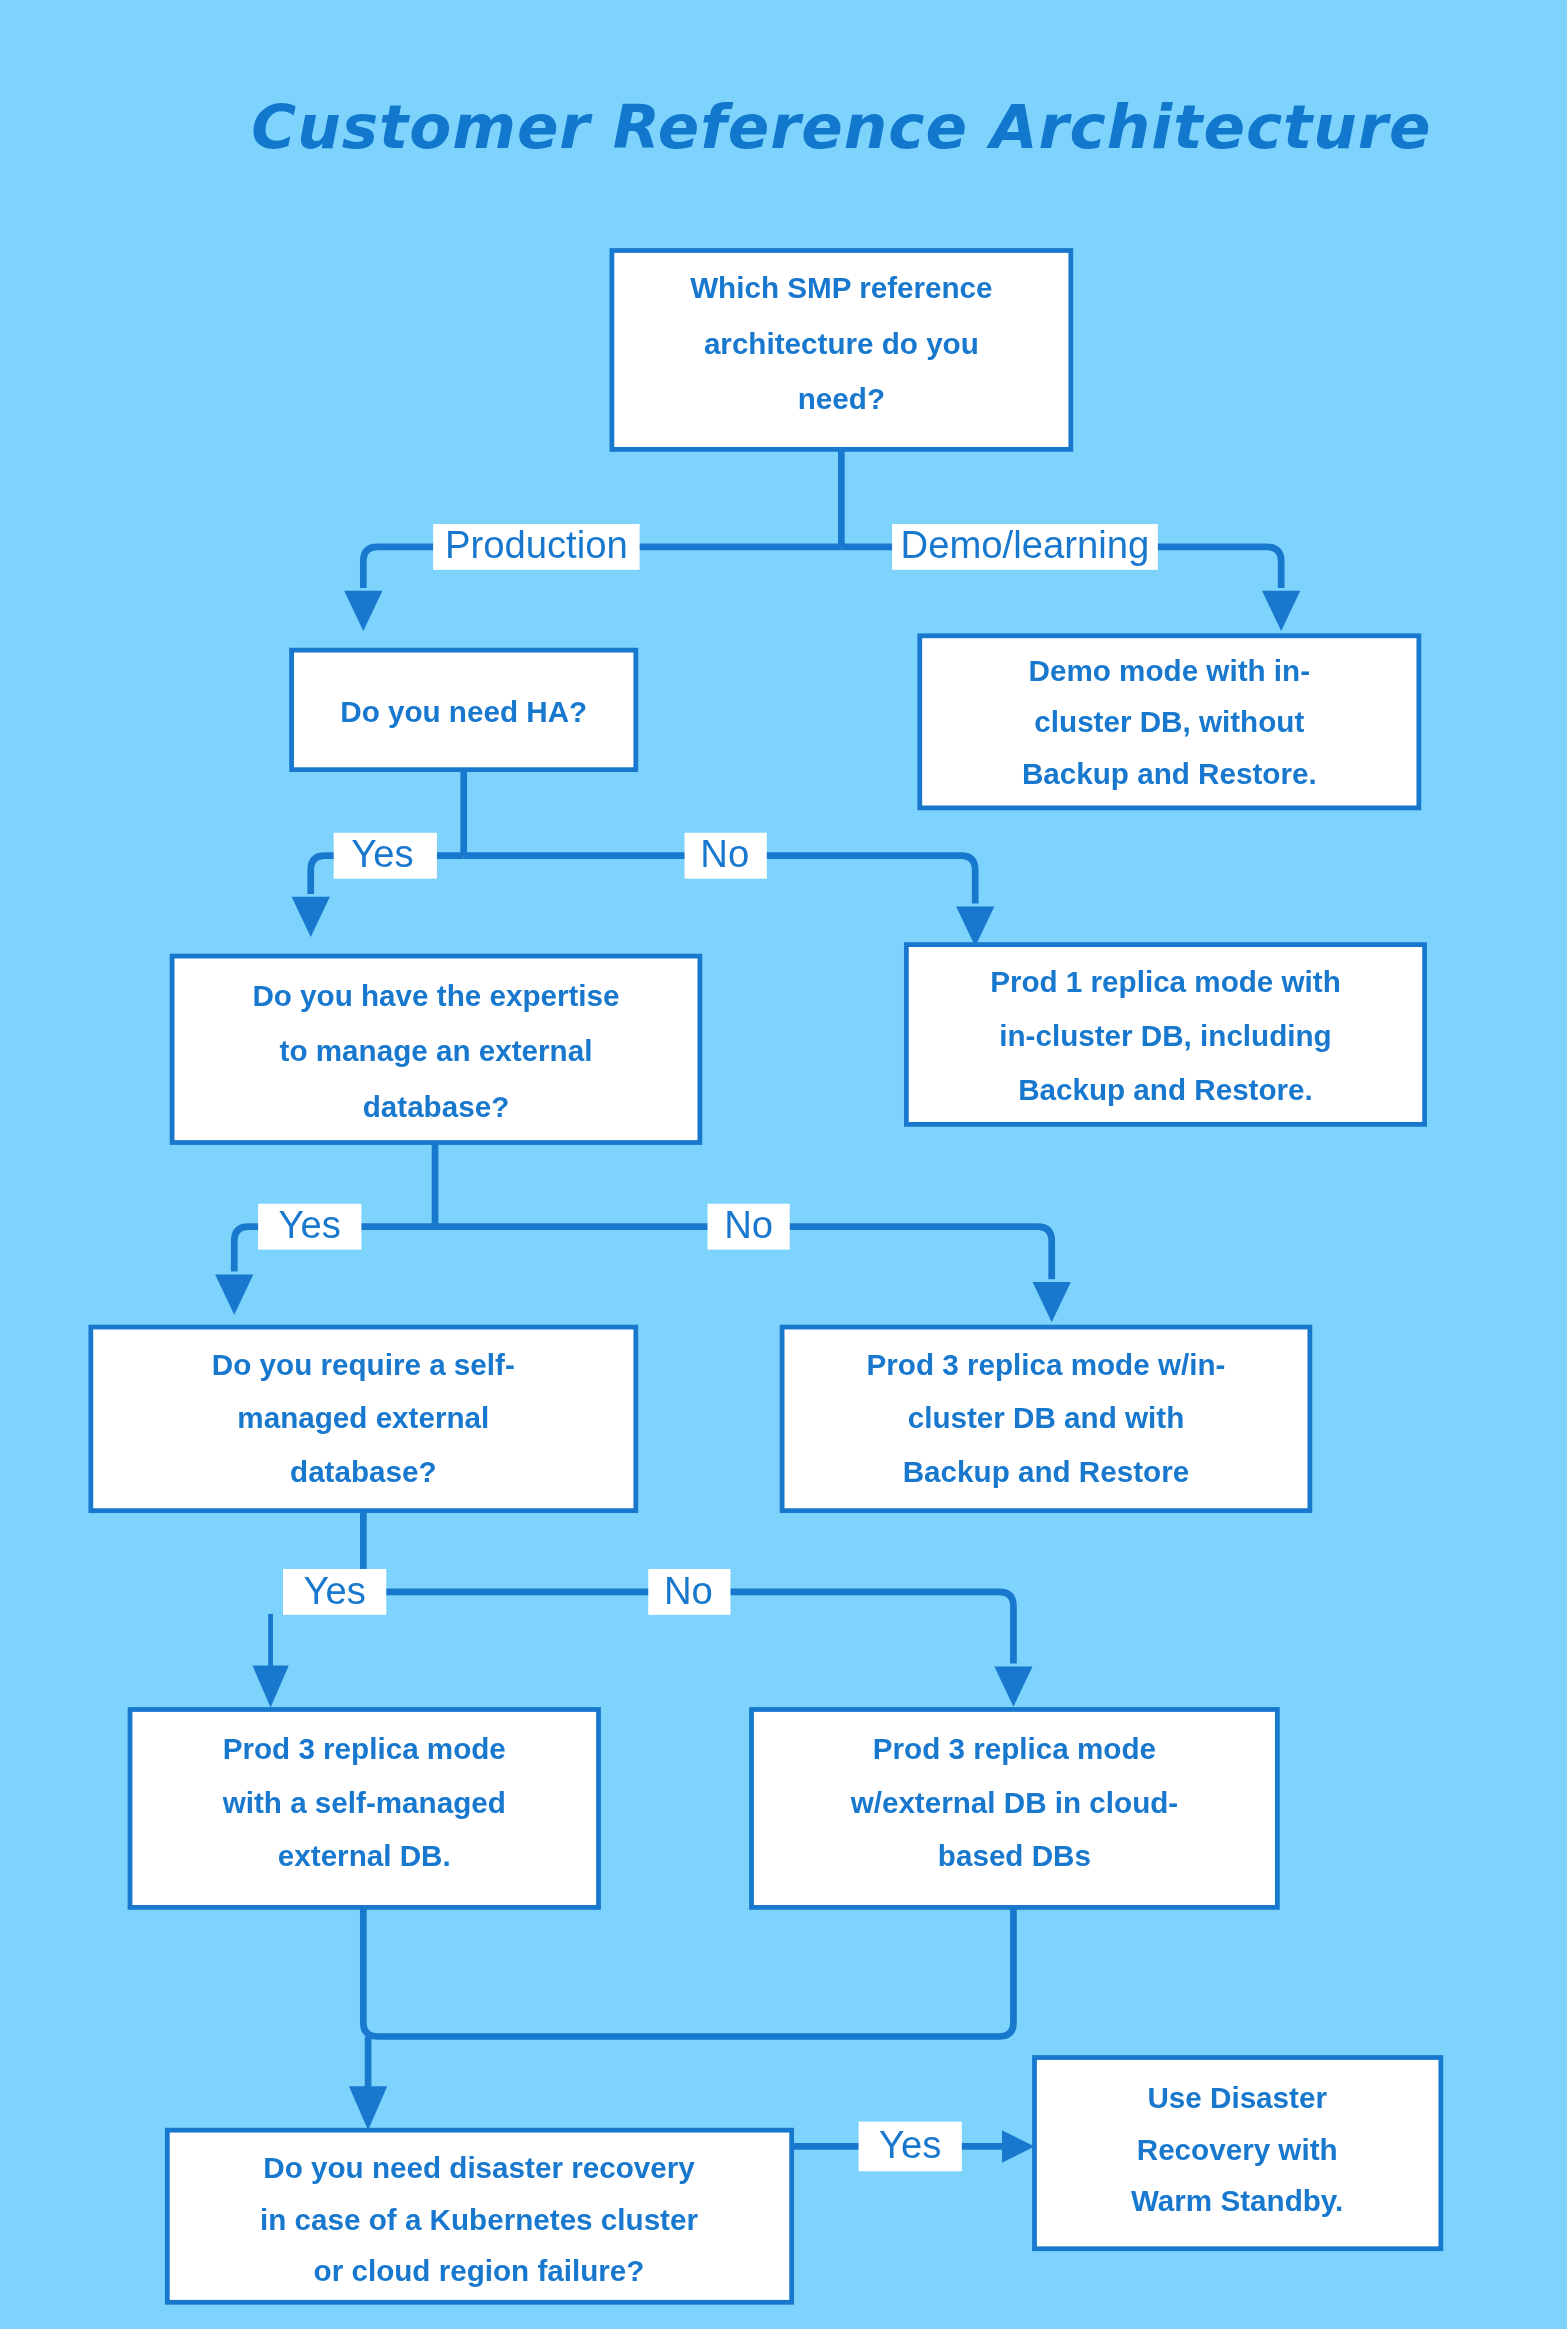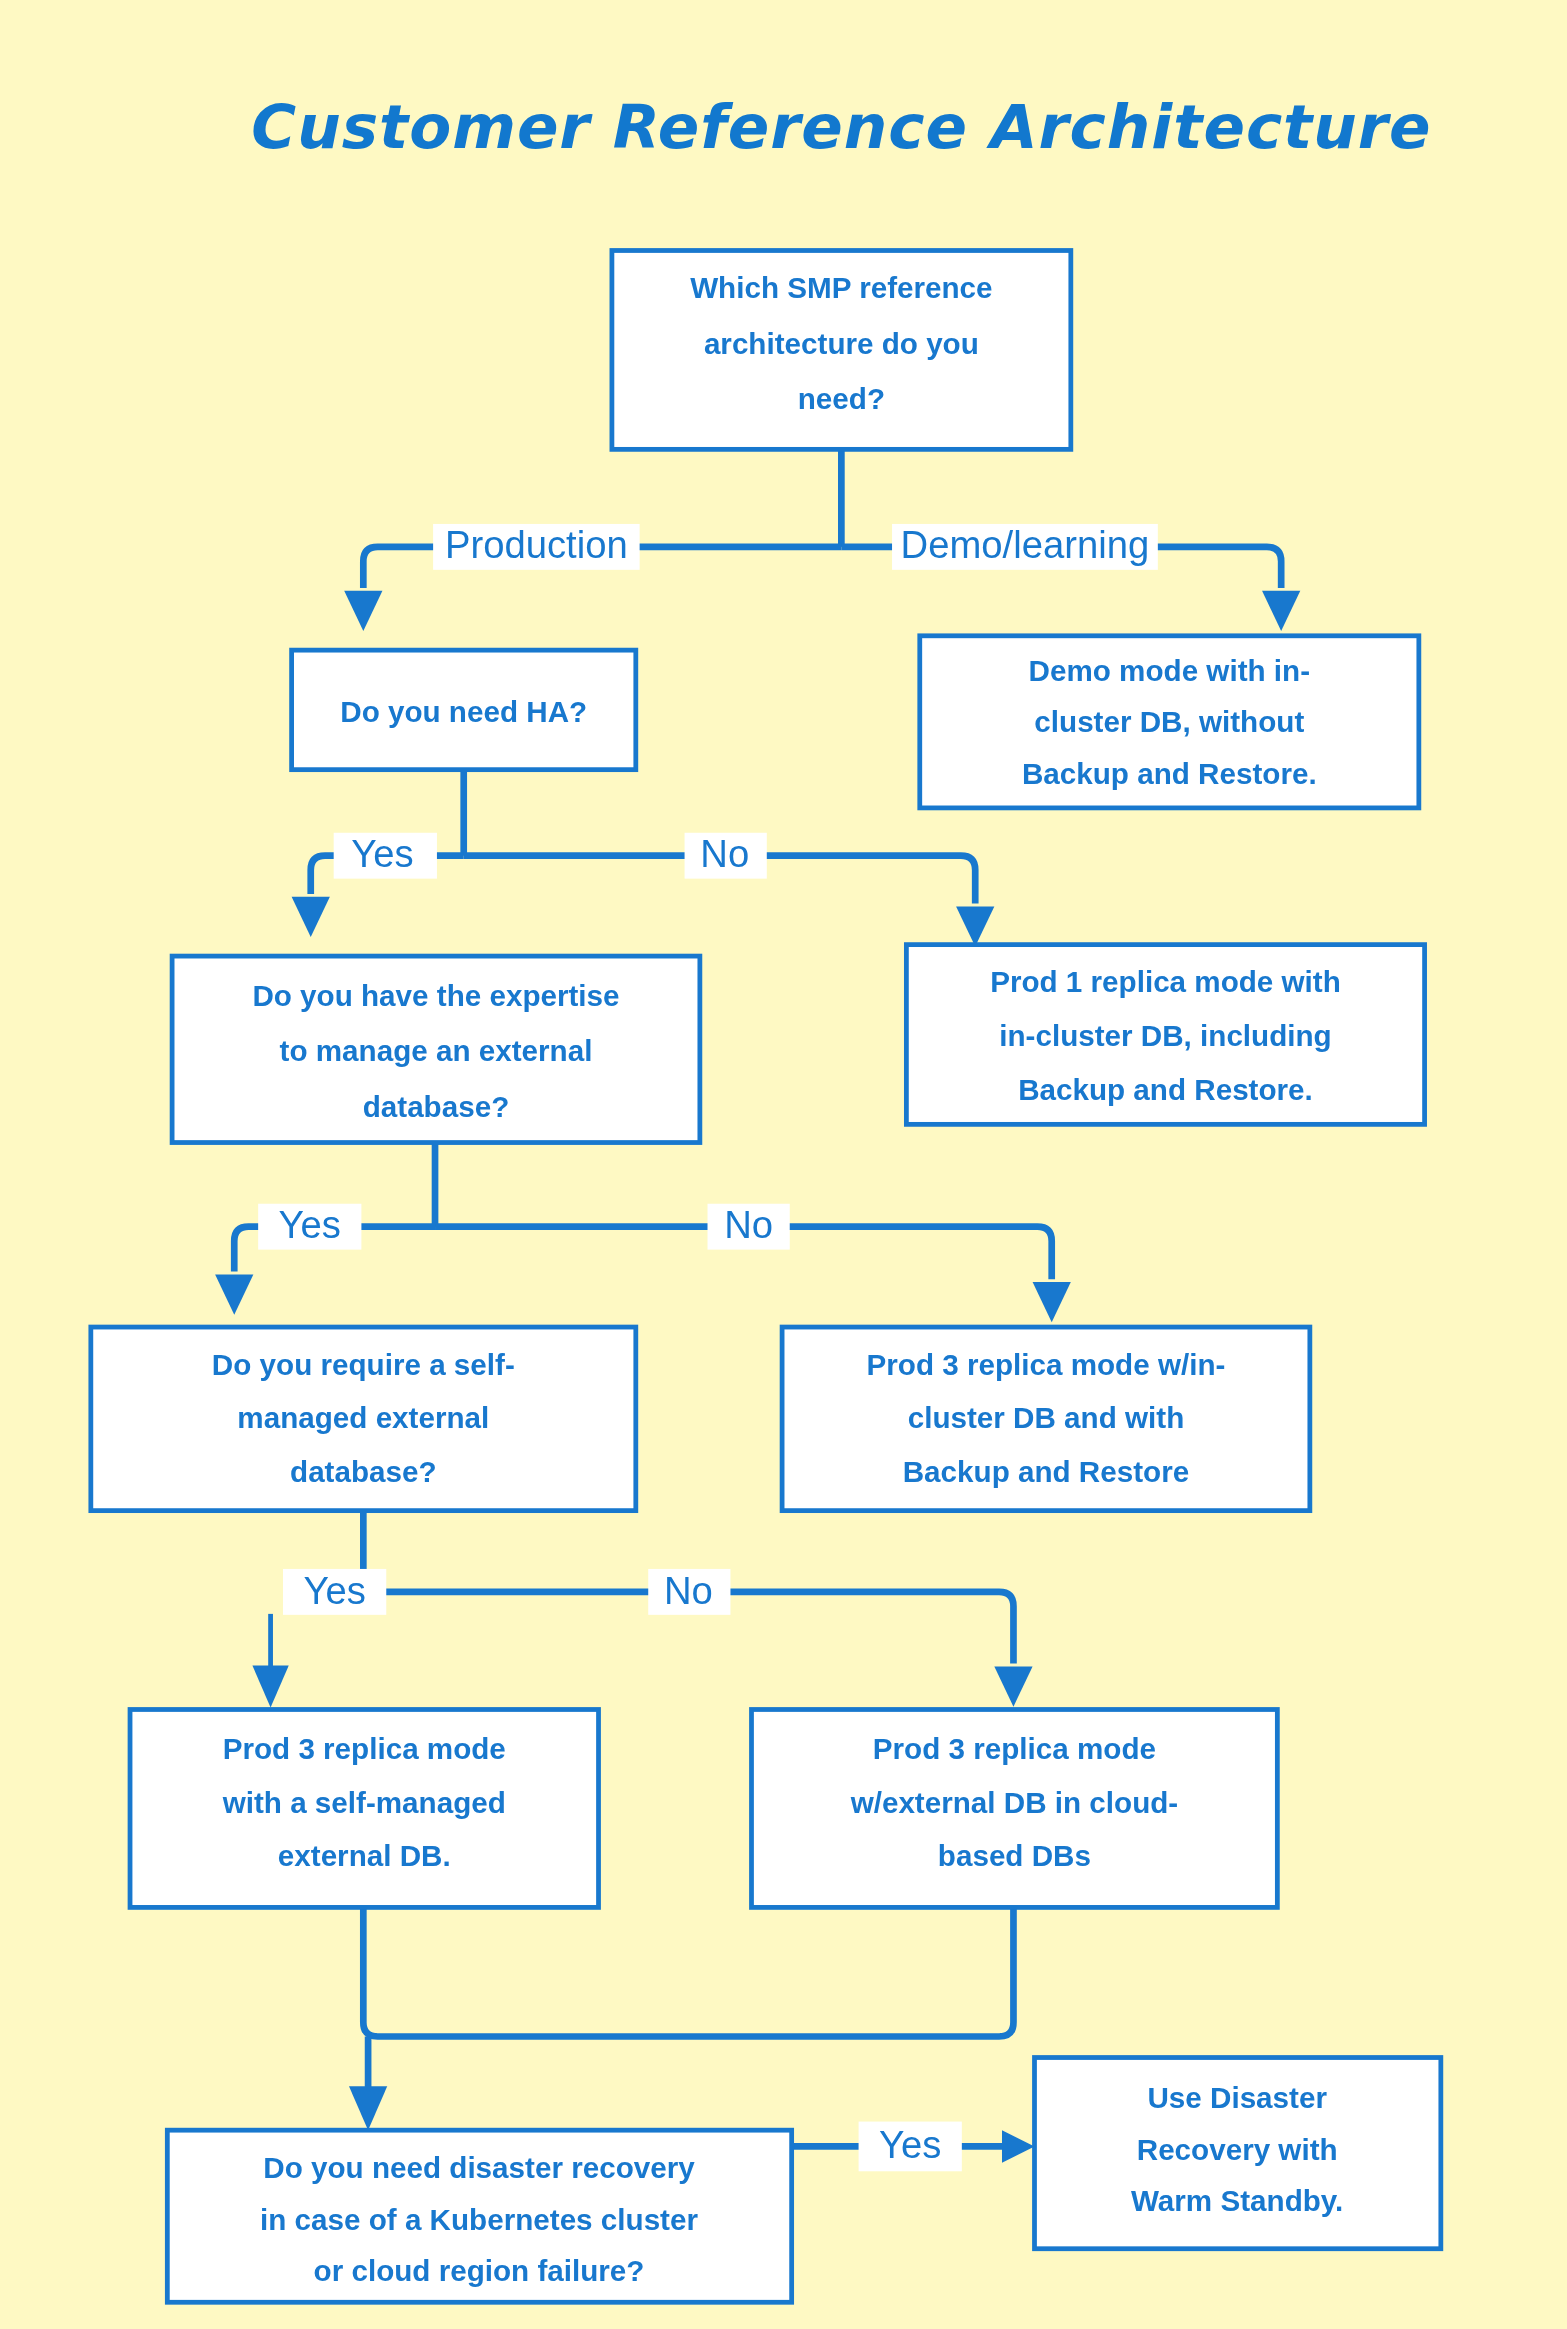--- a/index.html
+++ b/index.html
@@ -11,21 +11,21 @@
     width: 1568px;
     height: 2330px;
     font-family: "Liberation Sans", sans-serif;
     position: relative;
     overflow: hidden;
   }
   #stage {
     position: relative;
     width: 1568px;
     height: 2330px;
-    background: #fef9c3;
+    background: #7dd3fc;
   }
   #diagram-svg {
     position: absolute;
     top: 0;
     left: 0;
     width: 1568px;
     height: 2330px;
   }
   .flow-title {
     font-family: "DejaVu Sans", sans-serif;

